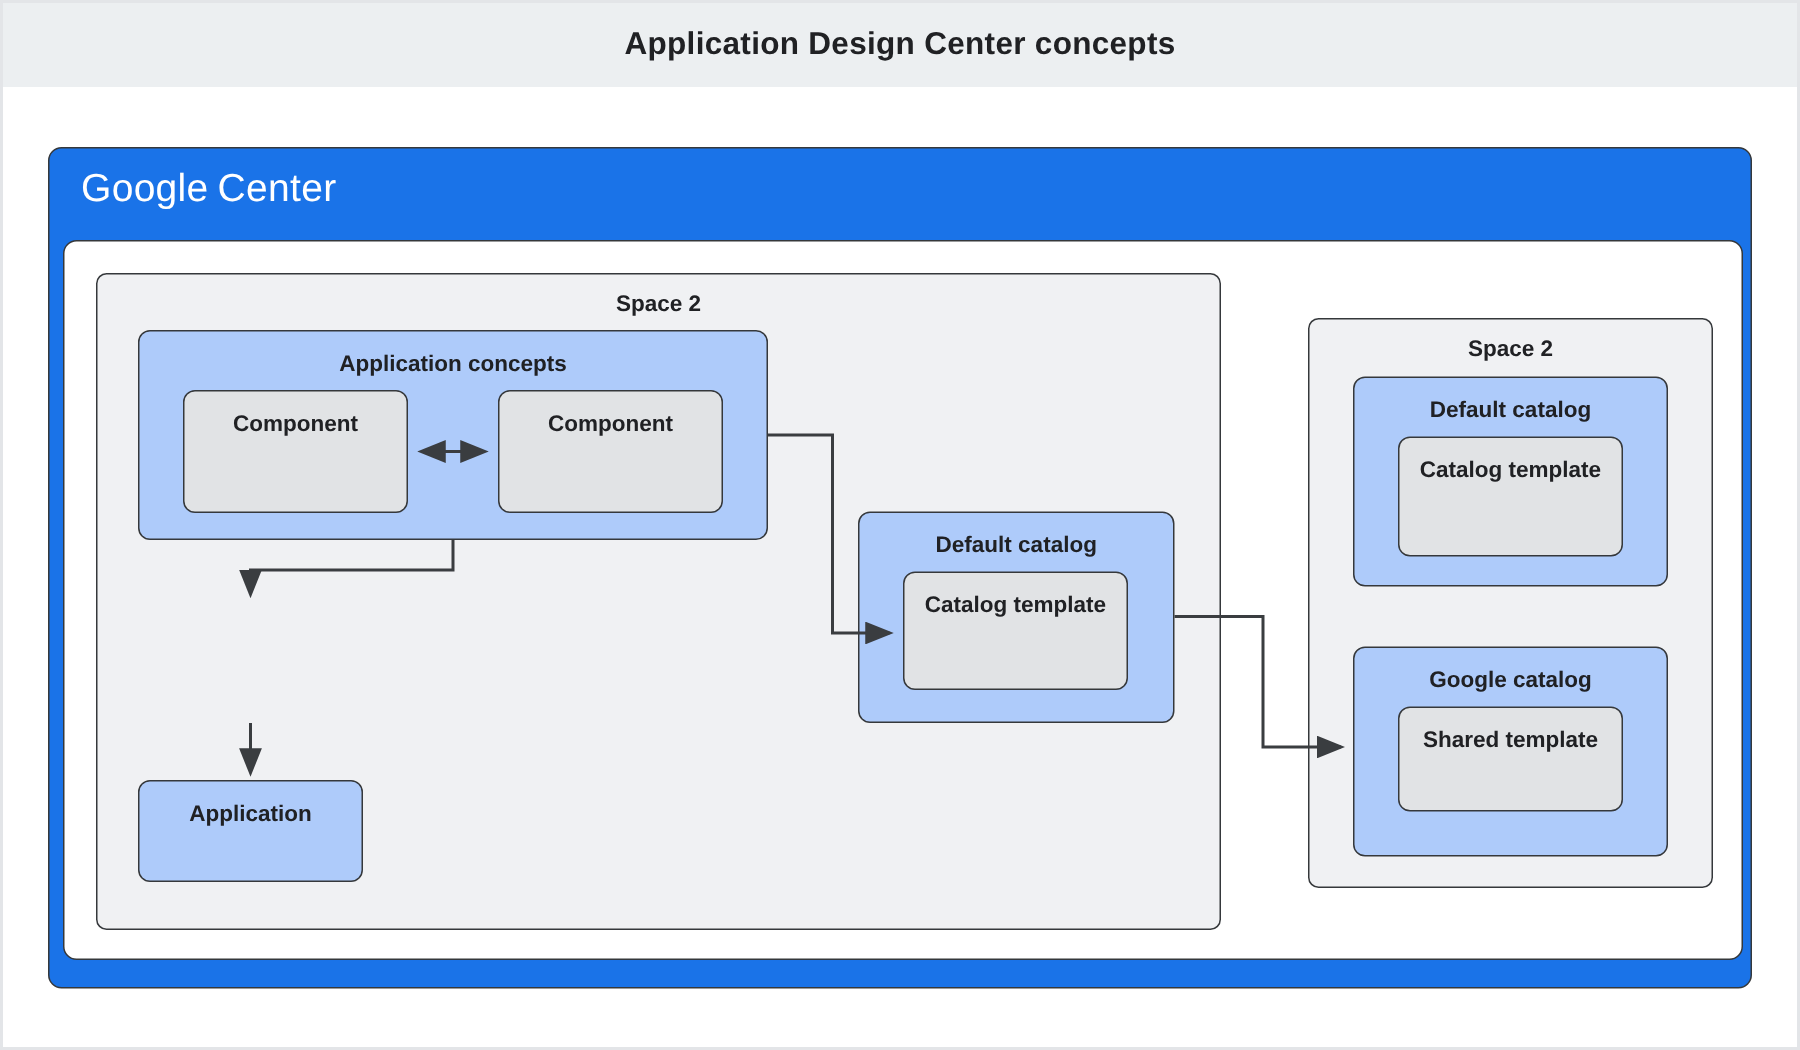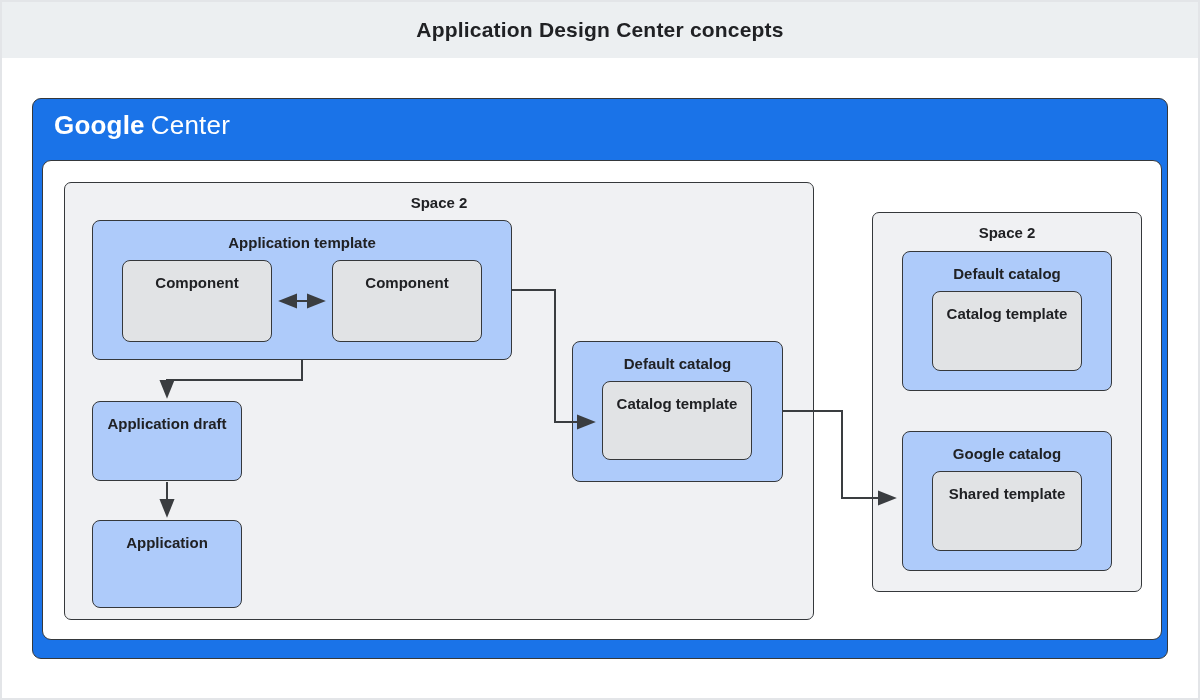--- a/index.html
+++ b/index.html
@@ -37,21 +37,21 @@
     background:var(--accent_blue);
     border:1.7px solid var(--border_dark);
     border-radius:9px;
     box-sizing:border-box;
   }
   .brand{
     position:absolute;left:52px;top:108px;
     color:#ffffff;font-size:26px;letter-spacing:.2px;
     white-space:nowrap;
   }
-  .brand .g{font-weight:700;}
+  .brand .g{font-weight:400;}
   .brand .c{font-weight:400;margin-left:6px;}
   .inner-canvas{
     position:absolute;left:40px;top:158px;width:1120px;height:480px;
     background:#ffffff;
     border:1.7px solid var(--border_dark);
     border-radius:9px;
     box-sizing:border-box;
   }
   .space{
     position:absolute;
@@ -98,36 +98,33 @@
 
   <div class="brand"><span class="g">Google</span><span class="c">Center</span></div>
 
   <div class="inner-canvas"></div>
 
   <div class="space" style="left:62px;top:180px;width:750px;height:438px;">
     <span class="lbl">Space 2</span>
   </div>
 
   <div class="blue-node" style="left:90px;top:218px;width:420px;height:140px;">
-    <span class="lbl">Application template</span>
+    <span class="lbl">Application concepts</span>
   </div>
 
   <div class="gray-node" style="left:120px;top:258px;width:150px;height:82px;">
     <span class="lbl">Component</span>
   </div>
 
   <div class="gray-node" style="left:330px;top:258px;width:150px;height:82px;">
     <span class="lbl">Component</span>
   </div>
 
-  <div class="blue-node" style="left:90px;top:399px;width:150px;height:80px;">
-    <span class="lbl">Application draft</span>
-  </div>
 
-  <div class="blue-node" style="left:90px;top:518px;width:150px;height:88px;">
+  <div class="blue-node" style="left:90px;top:518px;width:150px;height:68px;">
     <span class="lbl">Application</span>
   </div>
 
   <div class="blue-node" style="left:570px;top:339px;width:211px;height:141px;">
     <span class="lbl">Default catalog</span>
   </div>
 
   <div class="gray-node" style="left:600px;top:379px;width:150px;height:79px;">
     <span class="lbl">Catalog template</span>
   </div>
@@ -141,21 +138,21 @@
   </div>
 
   <div class="gray-node" style="left:930px;top:289px;width:150px;height:80px;">
     <span class="lbl">Catalog template</span>
   </div>
 
   <div class="blue-node" style="left:900px;top:429px;width:210px;height:140px;">
     <span class="lbl">Google catalog</span>
   </div>
 
-  <div class="gray-node" style="left:930px;top:469px;width:150px;height:80px;">
+  <div class="gray-node" style="left:930px;top:469px;width:150px;height:70px;">
     <span class="lbl">Shared template</span>
   </div>
 
   <svg class="connectors" viewBox="0 0 1200 700">
     <defs>
       <marker id="arr" viewBox="0 0 10 8" refX="8.5" refY="4" markerWidth="9.5" markerHeight="7.6" orient="auto-start-reverse">
         <path d="M0,0 L10,4 L0,8 Z"></path>
       </marker>
     </defs>
     <path class="wire" d="M279,299 H321" marker-start="url(#arr)" marker-end="url(#arr)"></path>

